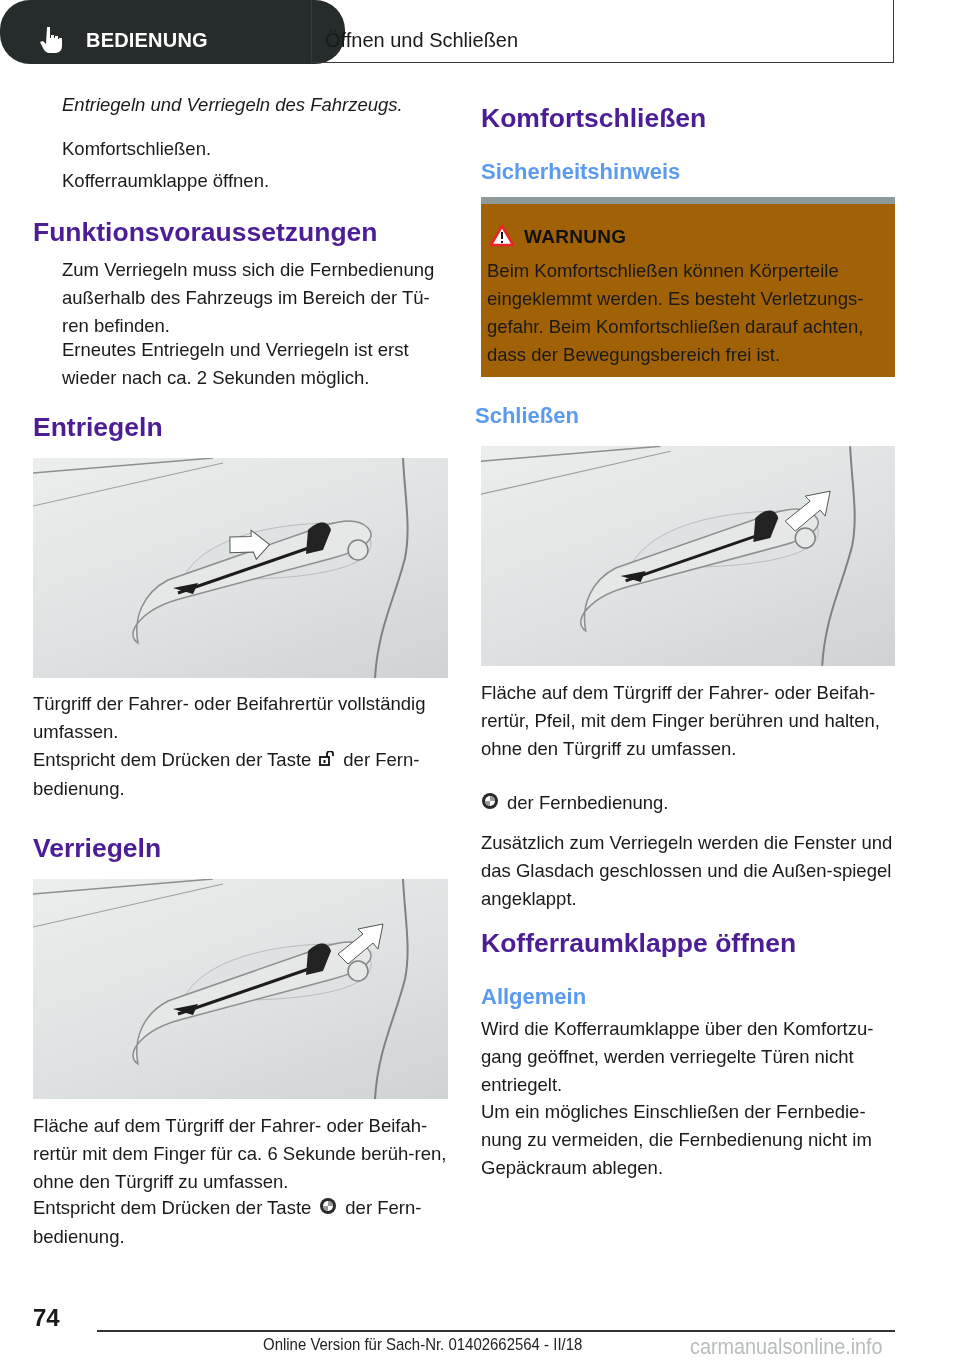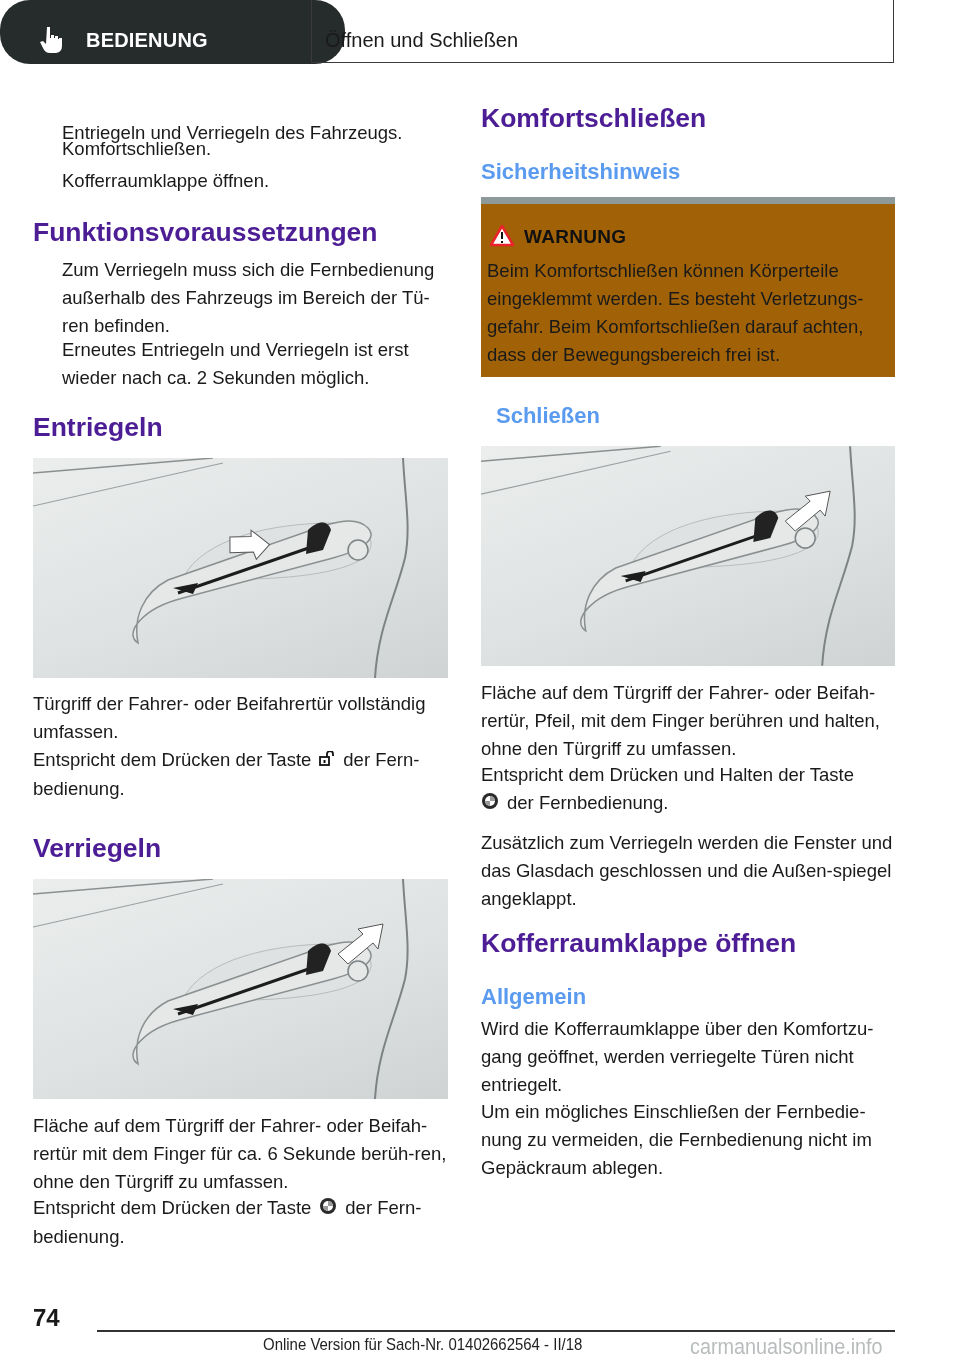--- a/index.html
+++ b/index.html
@@ -46,21 +46,21 @@
   <svg class="hand" viewBox="0 0 24 28">
     <path d="M7 1 h3 v11 h1 v-3 h3 v3 h1 v-2 h3 v3 h1 v-1 h3 v8 q0 6 -6 7 h-6 q-5 0 -7 -5 l-3 -6 l3 -1 l3 3 z" fill="#ffffff"></path>
   </svg>
   <span class="label">BEDIENUNG</span>
 </div>
 <div class="hdr-box">
   <span class="title">Öffnen und Schließen</span>
 </div>
 
 <div class="col col-left">
-  <div class="bullet" style="top:119px;width:415px;">
+  <div class="bullet" style="top:91px;width:415px;font-style:italic;">
     <svg class="tri" width="11" height="12" viewBox="0 0 11 12">
         <path d="M1 1 L10 6 L1 11 Z" fill="none" stroke="#2f6fe6" stroke-width="1.5"></path>
       </svg>
     <span class="txt">Entriegeln und Verriegeln des Fahrzeugs.</span>
   </div>
   <div class="bullet" style="top:135px;width:415px;">
     <svg class="tri" width="11" height="12" viewBox="0 0 11 12">
         <path d="M1 1 L10 6 L1 11 Z" fill="none" stroke="#2f6fe6" stroke-width="1.5"></path>
       </svg>
     <span class="txt">Komfortschließen.</span>
@@ -148,40 +148,40 @@
   <div class="bar"></div>
   <svg class="wtri" width="26" height="23" viewBox="0 0 26 23">
     <path d="M13 2 L24 21 L2 21 Z" fill="#ffffff" stroke="#e8232a" stroke-width="2.5" stroke-linejoin="round"></path>
     <rect x="12" y="8" width="2" height="7" fill="#111"></rect>
       <rect x="12" y="17" width="2" height="2" fill="#111"></rect>
   </svg>
   <span class="wtitle">WARNUNG</span>
   <div class="wtext">Beim Komfortschließen können Körperteile eingeklemmt werden. Es besteht Verletzungs-gefahr. Beim Komfortschließen darauf achten, dass der Bewegungsbereich frei ist.</div>
 </div>
 
-<div class="h2" style="left:496px;top:403px;">Schließen</div>
+<div class="h2" style="left:475px;top:403px;">Schließen</div>
 
 <div class="img-box" style="left:481px;top:446px;width:414px;height:220px;">
   <svg width="414" height="220" viewBox="0 0 415 220">
     <path d="M0 15 L180 0" stroke="#8a8f90" stroke-width="1.5" fill="none"></path>
     <path d="M0 48 L190 5" stroke="#9aa0a0" stroke-width="1.2" fill="none"></path>
     <path d="M370 0 C372 40 378 70 372 100 C362 140 345 170 342 220" stroke="#7d8384" stroke-width="2" fill="none"></path>
     <path d="M150 120 C170 80 240 65 300 65 C330 65 345 80 335 95 C320 115 250 125 150 120 Z" fill="#dfe2e2" stroke="#b8bcbd"></path>
     <path d="M105 185 C90 175 110 150 150 140 L300 100 C330 92 345 80 335 70 C325 60 310 62 290 68 L135 122 C110 135 100 160 105 185 Z" fill="#e6e8e8" stroke="#8a8f90" stroke-width="1.5"></path>
     <path d="M145 135 L290 85" stroke="#1c1c1c" stroke-width="3"></path>
     <path d="M140 130 L165 125 L160 136 Z" fill="#1c1c1c"></path>
     <path d="M275 72 C285 62 295 62 298 72 L290 92 L273 96 Z" fill="#222"></path>
     <circle cx="325" cy="92" r="10" fill="#e6e8e8" stroke="#7d8384" stroke-width="1.5"></circle>
     <path d="M305 75 L330 55 L325 50 L350 45 L345 70 L340 64 L315 85 Z" fill="#ffffff" stroke="#555" stroke-width="1"></path>
   </svg>
 </div>
 
 <div class="para" style="left:481px;top:679px;width:414px;">Fläche auf dem Türgriff der Fahrer- oder Beifah-rertür, Pfeil, mit dem Finger berühren und halten, ohne den Türgriff zu umfassen.</div>
 <div class="para" style="left:481px;top:761px;width:414px;">
-  <span>Entspricht dem Drücken und Halten der Taste</span><br><span class="inline-icon" style="margin-left:0;"><svg width="18" height="18" viewBox="0 0 18 18">
+  <br><span class="inline-icon" style="margin-left:0;"><svg width="18" height="18" viewBox="0 0 18 18">
         <circle cx="9" cy="9" r="8" fill="#2a2a2a"></circle>
         <circle cx="9" cy="9" r="5" fill="#ffffff"></circle>
         <path d="M9 4 A5 5 0 0 1 14 9 L9 9 Z" fill="#9a9a9a"></path>
         <path d="M9 14 A5 5 0 0 1 4 9 L9 9 Z" fill="#9a9a9a"></path>
       </svg></span><span>der Fernbedienung.</span>
 </div>
 <div class="para" style="left:481px;top:829px;width:414px;">Zusätzlich zum Verriegeln werden die Fenster und das Glasdach geschlossen und die Außen-spiegel angeklappt.</div>
 
 <div class="h1" style="left:481px;top:928px;">Kofferraumklappe öffnen</div>
 <div class="h2" style="left:481px;top:984px;">Allgemein</div>

